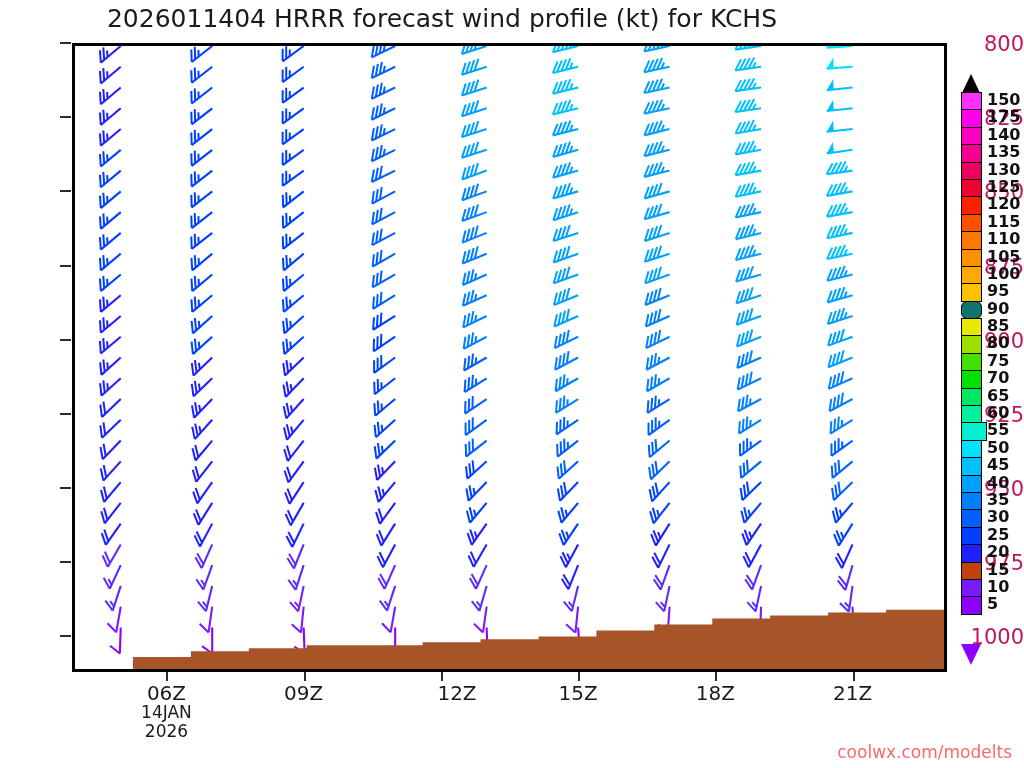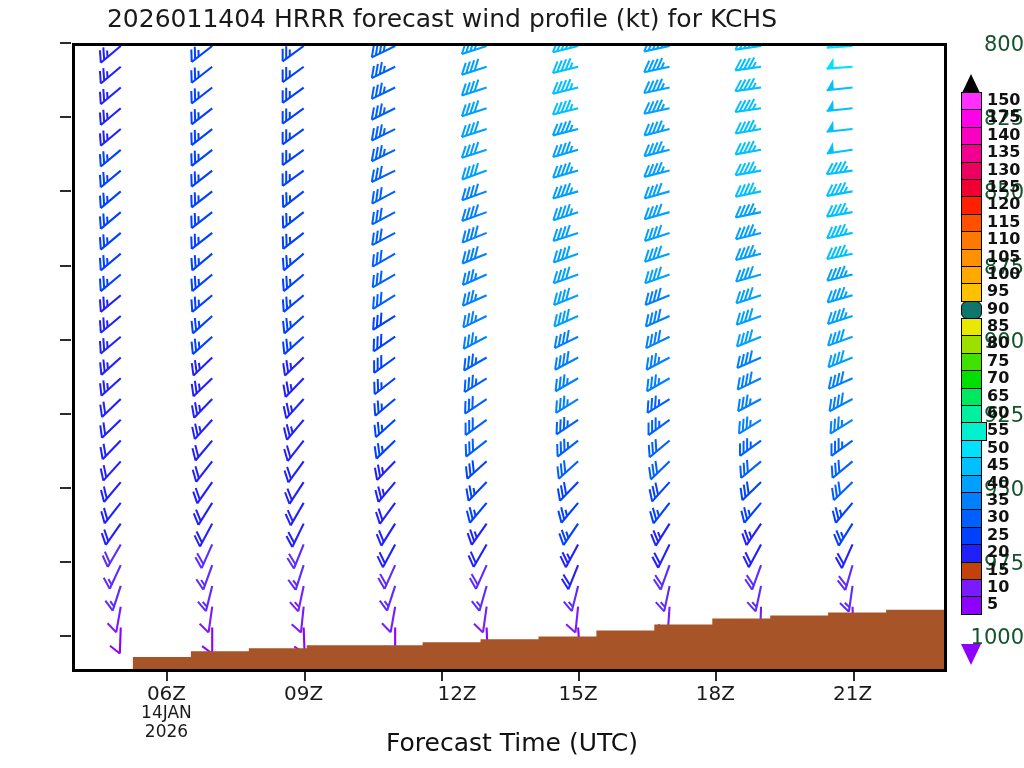--- a/index.html
+++ b/index.html
@@ -18,21 +18,21 @@
 
   .plot-frame{
     position:absolute;left:72px;top:43px;width:875px;height:629px;
     border:3px solid #000000;box-sizing:border-box;background:#ffffff;
     overflow:hidden;
   }
   .plot-inner{position:absolute;left:0;top:0;width:100%;height:100%;}
 
   .ytick-label{
     position:absolute;right:0;width:58px;text-align:right;
-    font-size:21px;color:#14532d;transform:translateY(-11px);
+    font-size:21px;color:#be185d;transform:translateY(-11px);
   }
   .ytick-mark{position:absolute;left:60px;width:11px;height:2px;background:#2b2b2b;}
 
   .xtick-mark{position:absolute;width:2px;height:9px;background:#2b2b2b;top:672px;}
   .xtick-label{
     position:absolute;top:681px;width:90px;margin-left:-45px;text-align:center;
     font-size:20px;color:#1a1a1a;
   }
   .xdate{
     position:absolute;top:703px;width:120px;margin-left:-60px;text-align:center;
@@ -1709,21 +1709,21 @@
       <div class="xtick-mark" style="left: 440.895px;"></div>
       <div class="xtick-label" style="left: 457px;">12Z</div>
       <div class="xtick-mark" style="left: 578.105px;"></div>
       <div class="xtick-label" style="left: 578.105px;">15Z</div>
       <div class="xtick-mark" style="left: 715.316px;"></div>
       <div class="xtick-label" style="left: 715.316px;">18Z</div>
       <div class="xtick-mark" style="left: 852.526px;"></div>
       <div class="xtick-label" style="left: 852.526px;">21Z</div>
     </div>
 
-  <div class="xaxis-title">Forecast Time (UTC)</div>
+  <div class="watermark">coolwx.com/modelts</div>
 
   <div class="cbar-cap top"></div>
   <div class="cbar" id="colorbar">
       <div class="cbar-cell" style="background: rgb(255, 48, 255);">
         <span class="cbar-label">150</span>
       </div>
       <div class="cbar-cell" style="background: rgb(255, 0, 232);">
         <span class="cbar-label">175</span>
       </div>
       <div class="cbar-cell" style="background: rgb(250, 0, 192);">

